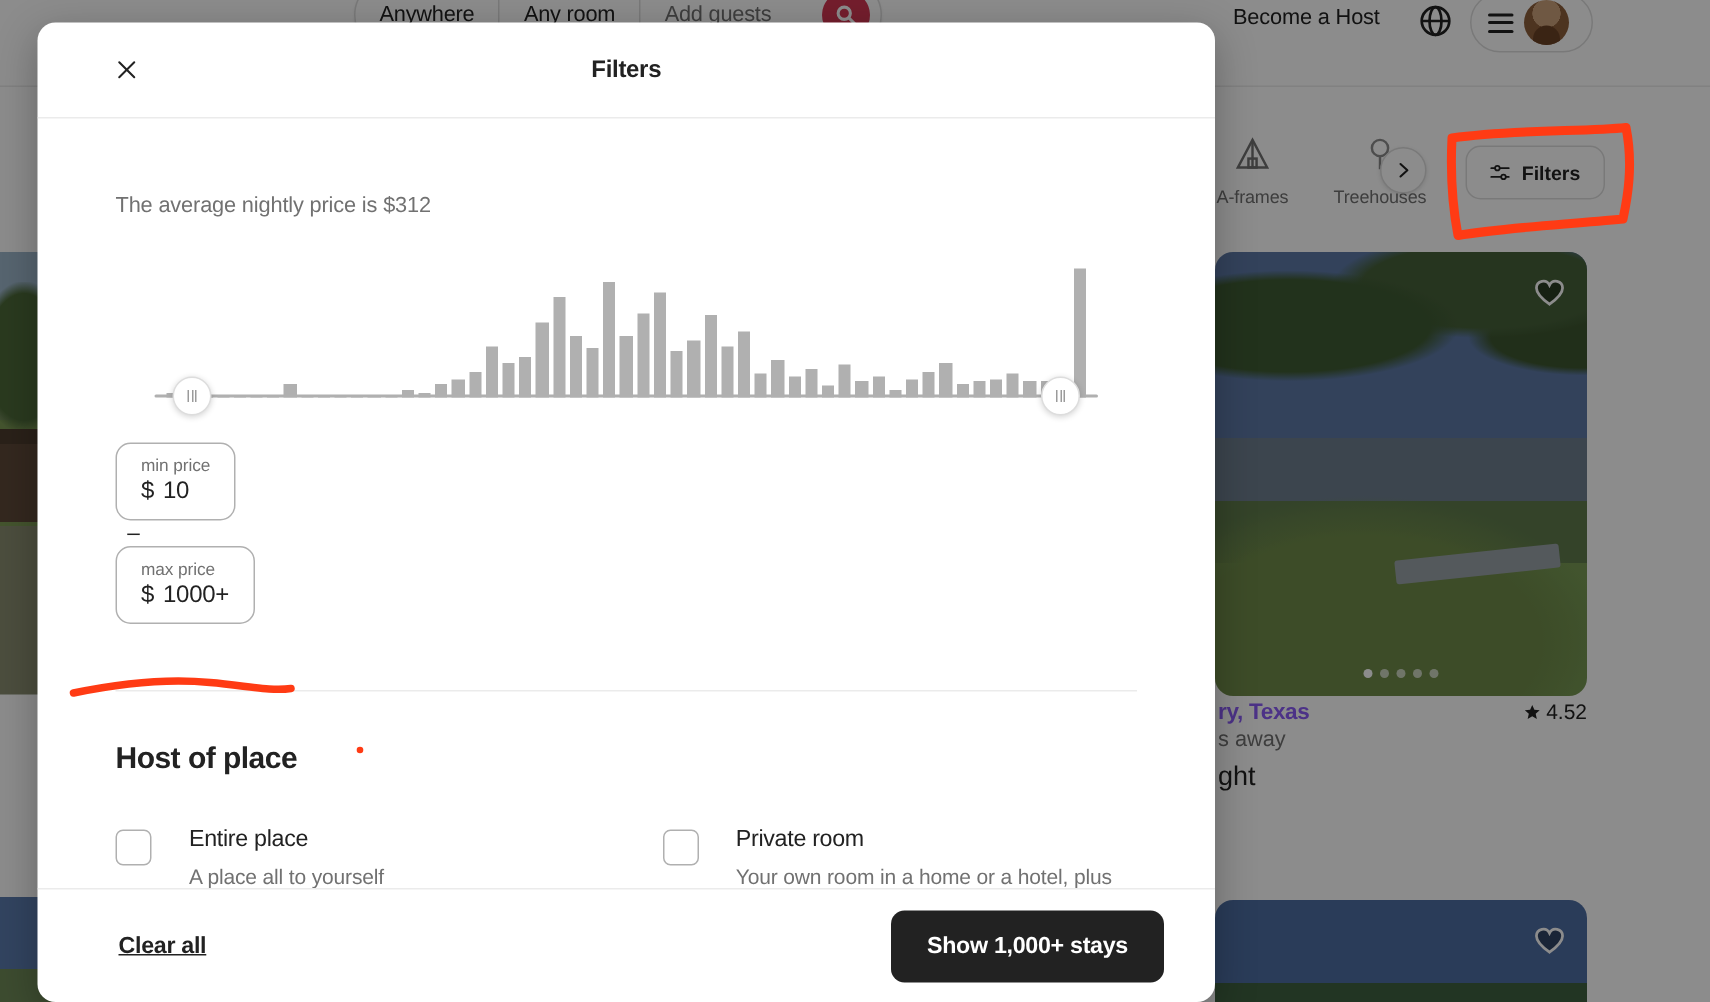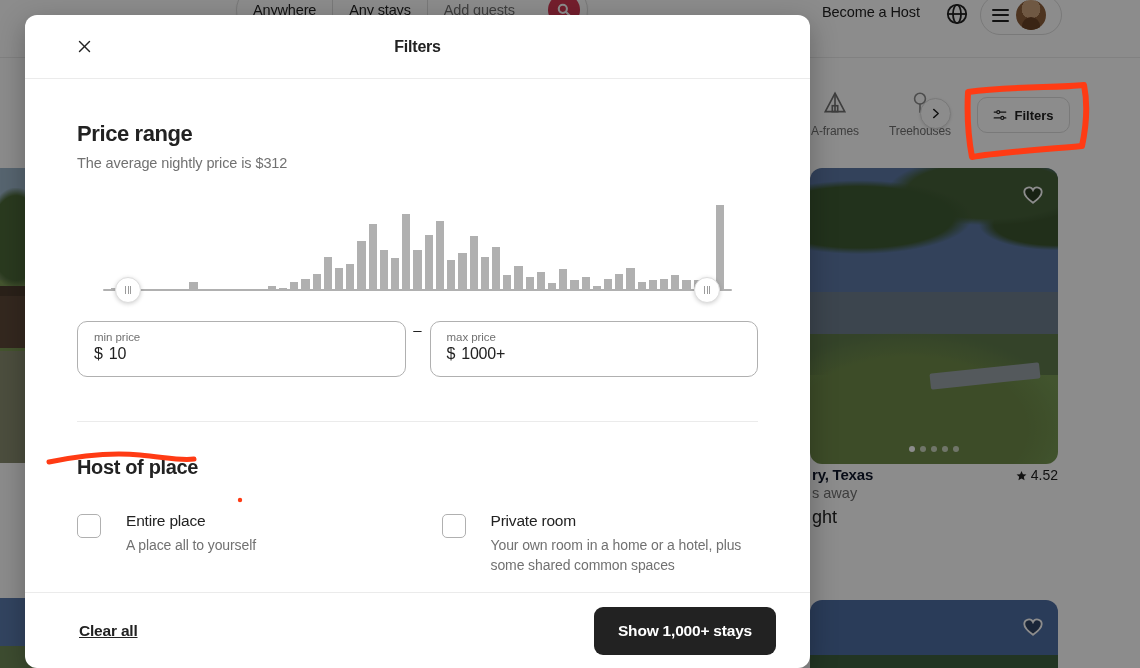--- a/index.html
+++ b/index.html
@@ -140,21 +140,21 @@
   }
   .dots {
     position: absolute; left: 50%; transform: translateX(-50%); bottom: 12px;
     display: flex; gap: 5px;
   }
   .dots i { width: 6px; height: 6px; border-radius: 50%; background: rgba(255,255,255,.65); display:block;}
   .dots i.on { background: #fff; }
 
   .card-meta { position: absolute; left: 812px; top: 466px; width: 246px; }
   .cm-row { display: flex; justify-content: space-between; align-items: baseline; }
-  .cm-title { font-size: 15px; color: #0f172a; font-weight: 600; letter-spacing: -.2px;}
+  .cm-title { font-size: 15px; color: #8b5cf6; font-weight: 600; letter-spacing: -.2px;}
   .cm-rating { font-size: 14px; color: #222; white-space: nowrap;}
   .cm-sub { font-size: 14.5px; color: #717171; margin-top: 2px;}
   .cm-price { font-size: 18px; color: #222; margin-top: 6px;}
 
   
   #dim {
     position: absolute; inset: 0; background: rgba(0,0,0,.45);
   }
 
   
@@ -203,21 +203,21 @@
     box-shadow: 0 1px 4px rgba(0,0,0,.18);
     display: flex; align-items: center; justify-content: center; gap: 1.5px;
     cursor: grab;
   }
   .knob i { display: block; width: 1px; height: 8px; background: #9b9b9b; }
   #knob-min { left: 12px; }
   #knob-max { right: 12px; }
 
   
   #price-inputs {
-    display: flex; align-items: flex-start; gap: 0; margin-top: 22px;
+    display: flex; align-items: flex-start; gap: 0; margin-top: 22px; flex-direction: column;
   }
   .price-field {
     flex: 1 1 0; height: 56px; border: 1px solid #b0b0b0; border-radius: 10px;
     padding: 9px 16px; position: relative; background:#fff;
   }
   .pf-label { font-size: 11.5px; color: #717171; letter-spacing: -.05px; }
   .pf-value { font-size: 16px; color: #222; margin-top: 2px; letter-spacing: -.2px;}
   .pf-value .cur { margin-right: 6px; }
   #dash { width: 24px; text-align: center; color: #222; font-size: 15px; }
 
@@ -261,21 +261,21 @@
 </style>
 </head>
 <body>
 
 <div id="bg-page">
 
   <div id="bg-header">
     <div id="search-pill">
       <span class="sp-seg">Anywhere</span>
       <span class="sp-div"></span>
-      <span class="sp-seg">Any stays</span>
+      <span class="sp-seg">Any room</span>
       <span class="sp-div"></span>
       <span class="sp-seg muted">Add guests</span>
       <span id="search-btn">
         <svg width="14" height="14" viewBox="0 0 24 24" fill="none" stroke="#fff" stroke-width="3.5">
           <circle cx="10" cy="10" r="7"></circle>
             <line x1="15.5" y1="15.5" x2="22" y2="22" stroke-linecap="round"></line>
         </svg>
       </span>
     </div>
 
@@ -398,21 +398,20 @@
         <line x1="4" y1="4" x2="20" y2="20"></line>
           <line x1="20" y1="4" x2="4" y2="20"></line>
       </svg>
     </button>
     <span id="modal-title">Filters</span>
   </div>
 
   <div id="modal-body">
 
     <div class="section-price">
-      <h2 class="sec-title">Price range</h2>
       <p class="sec-sub">The average nightly price is $312</p>
 
       <div id="hist-wrap">
         <div id="hist">
             <div class="bar" style="height: 3.13px;"></div>
             <div class="bar" style="height: 0px;"></div>
             <div class="bar" style="height: 0px;"></div>
             <div class="bar" style="height: 0px;"></div>
             <div class="bar" style="height: 0px;"></div>
             <div class="bar" style="height: 0px;"></div>

